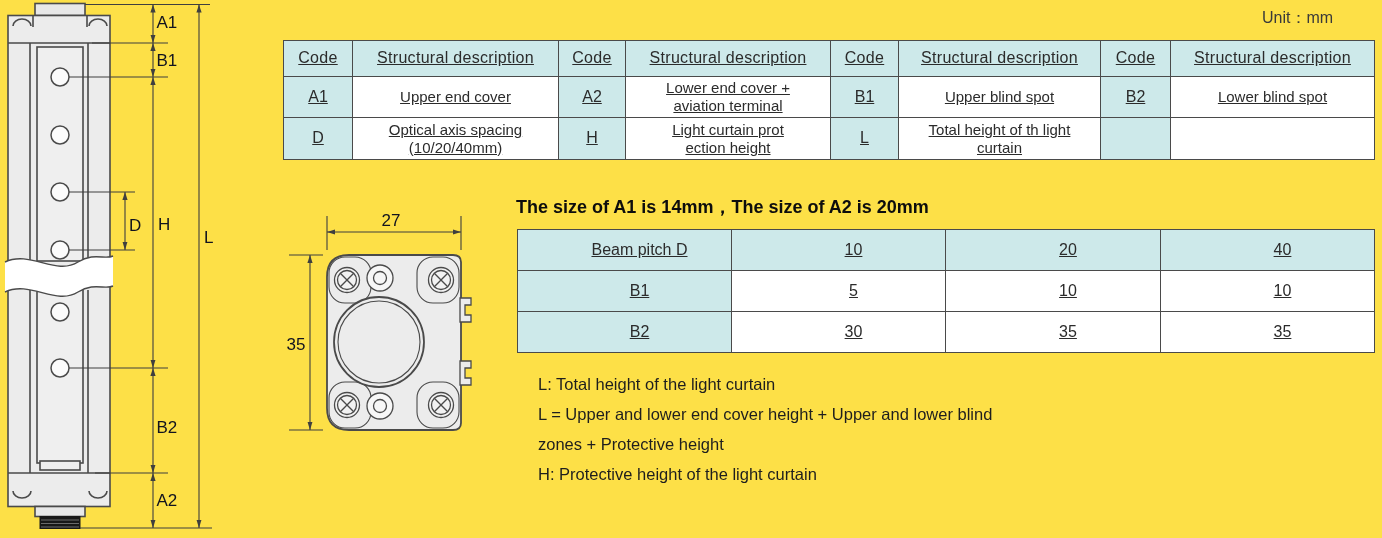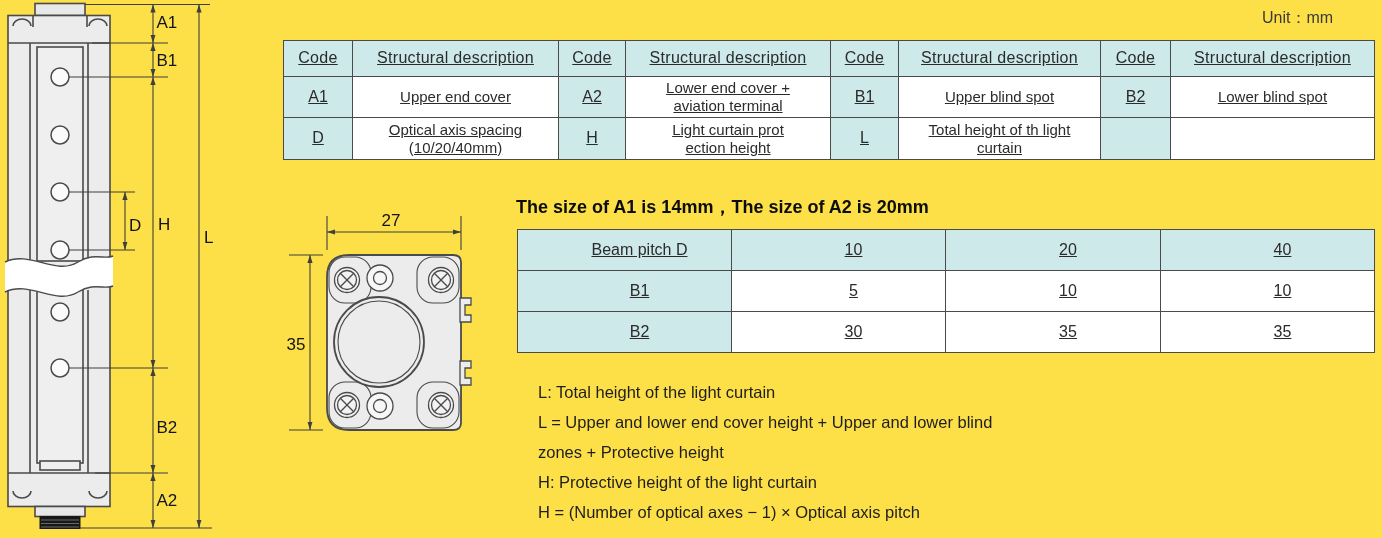--- a/index.html
+++ b/index.html
@@ -20,21 +20,21 @@
   .t1 tr.r2 td{height:41px;}
   .t1 td.code{background:#cde9ea;font-size:16px;}
   .t1 td.desc{background:#ffffff;}
   .t2{left:517px;top:229px;width:857px;}
   .t2 td{font-size:16px;}
   .t2 tr td{height:40px;padding-left:32px;}
   .t2 tr.hrow td{background:#cde9ea;}
   .t2 td.lbl{background:#cde9ea;}
   .t2 td.val{background:#ffffff;}
   .size-note{left:516px;top:195px;font-size:18px;font-weight:bold;color:#0d0d0d;}
-  .notes{left:538px;top:377px;font-size:16.5px;line-height:30px;color:#1e1e1e;}
+  .notes{left:538px;top:369px;font-size:16.5px;line-height:30px;color:#1e1e1e;}
   .svg-side{left:0;top:0;}
   .svg-cross{left:275px;top:190px;}
   svg text{font-family:"Liberation Sans",sans-serif;font-size:17px;fill:#11131f;}
 </style>
 </head>
 <body>
 
 <div class="canvas">
 
   <svg class="abs svg-side" width="230" height="538" viewBox="0 0 230 538">
@@ -253,16 +253,15 @@
       <td class="val">35</td>
     </tr>
   </tbody>
     </table>
 
   <div class="abs notes">
     <div>L: Total height of the light curtain</div>
     <div>L = Upper and lower end cover height + Upper and lower blind</div>
     <div>zones + Protective height</div>
     <div>H: Protective height of the light curtain</div>
-    <div>H = (Number of optical axes − 1) × Optical axis pitch</div>
   </div>
 
 </div>
 
 </body></html>

